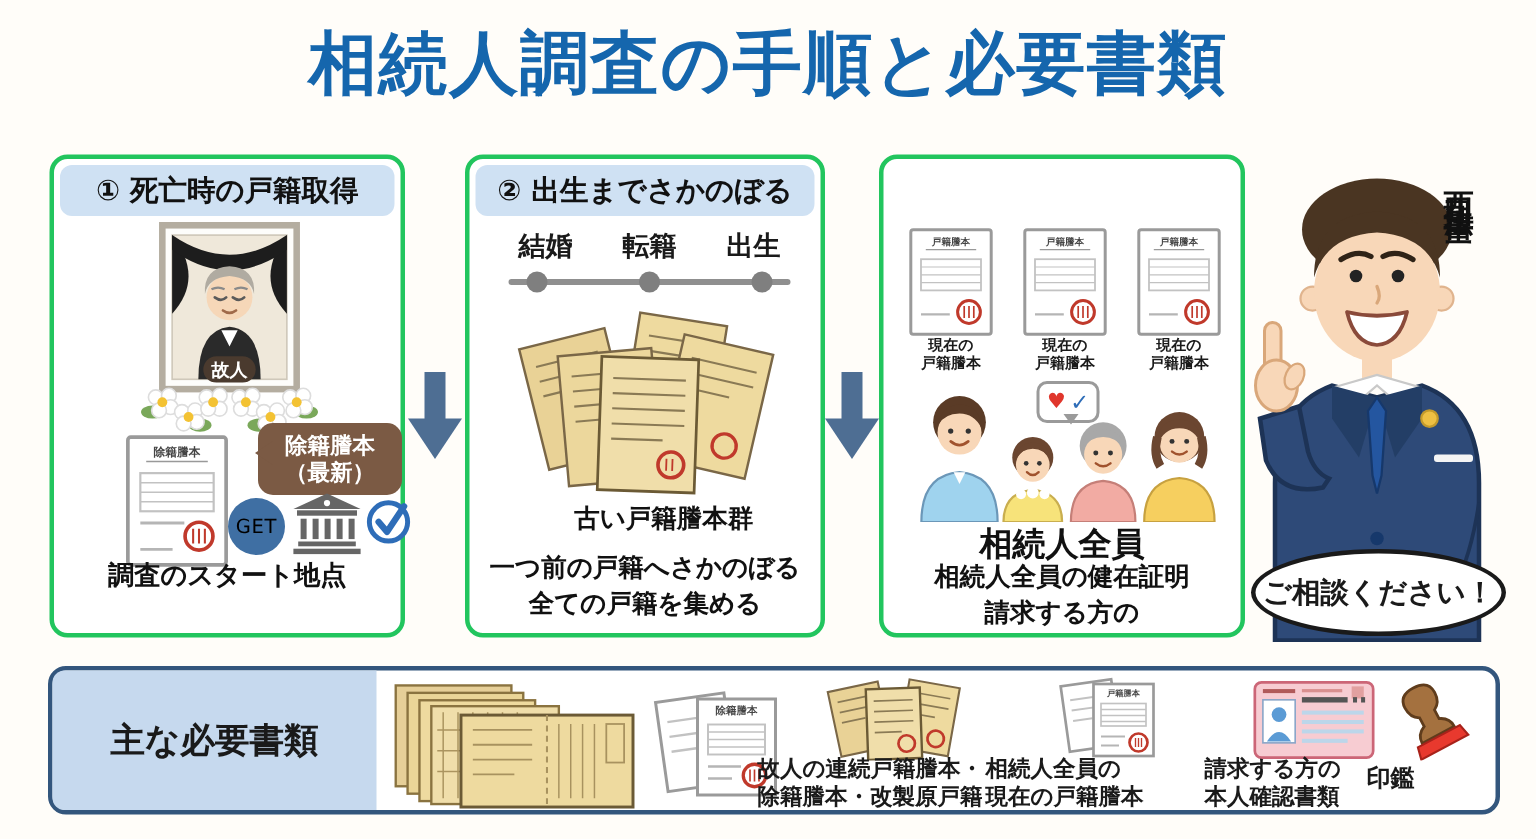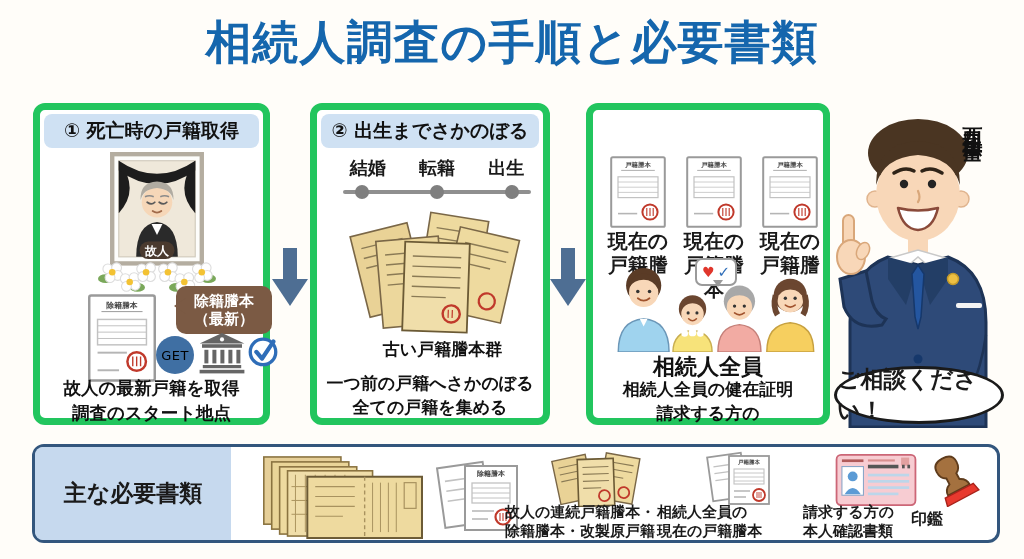--- a/index.html
+++ b/index.html
@@ -2,21 +2,21 @@
 <html><head>
 <meta charset="utf-8">
 <style>
   html,body{margin:0;padding:0;background:#fffdf9;}
   *{box-sizing:border-box;}
   .canvas{position:relative;width:1024px;height:559px;background:#fffdf9;overflow:hidden;
           font-family:"DejaVu Sans",sans-serif;color:#1a1a1a;}
   .abs{position:absolute;}
   .title{left:0;right:0;top:12px;text-align:center;font-size:46px;font-weight:900;
          color:#1566ad;letter-spacing:1px;}
-  .panel{border:7px solid #22c55e;border-radius:12px;background:#fff;}
+  .panel{border:3px solid #22c55e;border-radius:12px;background:#fff;}
   .panel-header{position:absolute;left:4px;right:4px;top:4px;height:34px;border-radius:8px;
                 background:#cfe1f3;display:flex;align-items:center;justify-content:center;
                 font-weight:800;font-size:19px;color:#111;white-space:nowrap;}
   .caption{position:absolute;left:0;right:0;text-align:center;font-weight:800;
            font-size:17.5px;line-height:1.4;color:#111;}
   .small-label{position:absolute;left:0;right:0;text-align:center;font-weight:800;
                font-size:17px;color:#111;}
   
   .brown-bubble{position:absolute;left:136px;top:176px;width:96px;height:48px;background:#7b5a44;
                 border-radius:10px;color:#fff;font-weight:800;font-size:15px;line-height:1.2;
@@ -27,38 +27,38 @@
              background:#3f6fa3;color:#000000;font-weight:400;font-size:13px;display:flex;
              align-items:center;justify-content:center;letter-spacing:.5px;}
   
   .timeline{position:absolute;left:16px;top:46px;width:208px;height:46px;}
   .timeline-labels{display:flex;}
   .timeline-labels span{flex:1;text-align:center;font-weight:800;font-size:18px;}
   .timeline-track{position:relative;height:16px;margin-top:4px;}
   .timeline-track .line{position:absolute;left:10px;right:10px;top:6px;height:4px;background:#8f8f8f;border-radius:2px;}
   .timeline-track .dot{position:absolute;top:1px;width:14px;height:14px;border-radius:50%;background:#7f7f7f;}
   
-  .doc-cap{position:absolute;width:64px;text-align:center;font-weight:800;font-size:20px;line-height:1.2;top:119px;}
+  .doc-cap{position:absolute;width:64px;text-align:center;font-weight:800;font-size:10px;line-height:1.2;top:119px;}
   .heart-badge{position:absolute;left:102px;top:148px;width:42px;height:28px;background:#fff;
                border:2px solid #9a9a9a;border-radius:7px;display:flex;align-items:center;
                justify-content:center;gap:3px;}
   .heart-badge::after{content:"";position:absolute;bottom:-8px;left:16px;border:5px solid transparent;
                border-top:7px solid #9a9a9a;}
   .heart-badge .h{color:#e0362c;font-size:14px;line-height:1;}
   .heart-badge .c{color:#2e6db8;font-size:15px;font-weight:900;line-height:1;}
   
   .vert-name{left:960px;top:112px;height:170px;writing-mode:vertical-rl;font-size:20px;
              font-weight:600;letter-spacing:3px;color:#111;}
   .speech-ellipse{left:834px;top:366px;width:170px;height:58px;background:#fff;
                   border:3px solid #1a1a1a;border-radius:50%;display:flex;align-items:center;
-                  justify-content:center;font-size:23px;font-weight:800;z-index:5;}
+                  justify-content:center;font-size:19px;font-weight:800;z-index:5;}
   
   .bottom-bar{left:32px;top:444px;width:968px;height:99px;border:3px solid #33567d;
               border-radius:12px;background:#fff;}
-  .bottom-label{position:absolute;left:0;top:0;bottom:0;width:196px;background:#c6d9ee;
+  .bottom-label{position:absolute;left:0;top:0;bottom:0;width:216px;background:#c6d9ee;
                 border-radius:8px 0 0 8px;display:flex;align-items:center;justify-content:center;
                 font-size:23px;font-weight:800;}
   .doc-item{position:absolute;top:0;height:100%;}
   .doc-item .cap{position:absolute;left:0;right:0;top:56px;font-weight:800;
                  font-size:15px;line-height:1.25;}
   .icon-center{position:absolute;left:0;right:0;top:4px;display:flex;justify-content:center;}
 </style>
 </head>
 <body>
 
@@ -167,21 +167,20 @@
       <rect x="6" y="41" width="48" height="4" fill="#666"></rect>
       <rect x="2" y="47" width="56" height="4.5" fill="#666"></rect>
     </svg>
 
     <svg class="abs" style="left:206px;top:224px;" width="34" height="34" viewBox="0 0 36 36">
       <circle cx="18" cy="19" r="13.5" fill="#fff" stroke="#2e6db8" stroke-width="3.5"></circle>
       <path d="M11,19 L17,26 L29,8" fill="none" stroke="#2e6db8" stroke-width="4.5" stroke-linecap="round" stroke-linejoin="round"></path>
     </svg>
 
     <div class="caption" style="top:266px;">
-      <div>故人の最新戸籍を取得</div>
       <div>調査のスタート地点</div>
     </div>
   </div>
 
   <svg class="abs" style="left:272px;top:248px;" width="36" height="58" viewBox="0 0 36 58">
     <rect x="11" y="0" width="14" height="33" fill="#4e6e93"></rect>
     <polygon points="0,31 36,31 18,58" fill="#4e6e93"></polygon>
   </svg>
 
   <div class="abs panel" style="left:310px;top:103px;width:240px;height:322px;">

